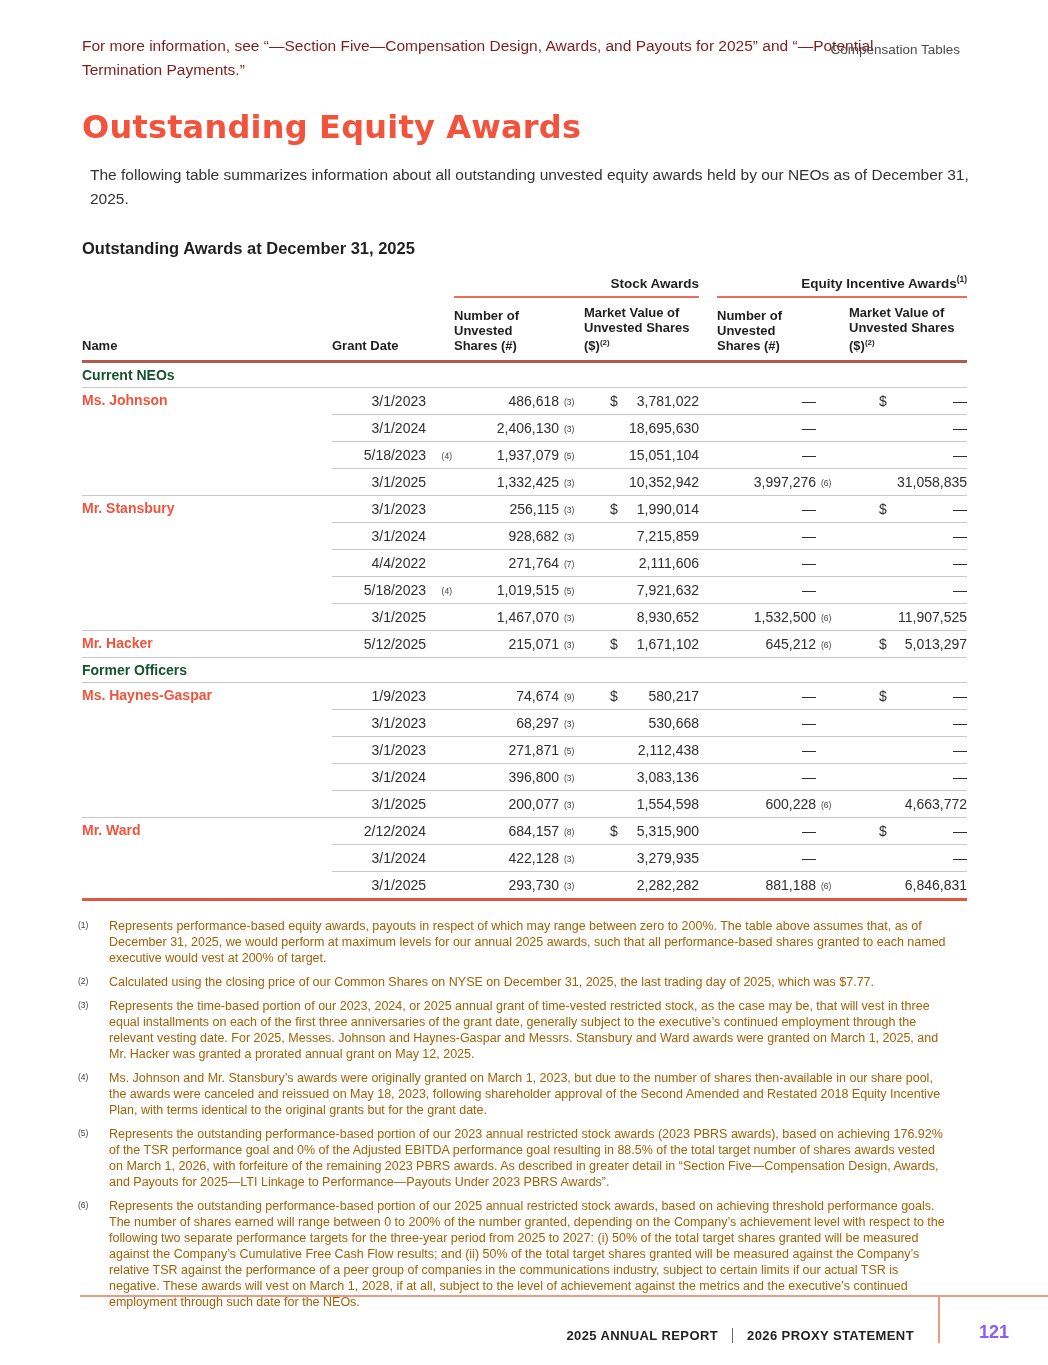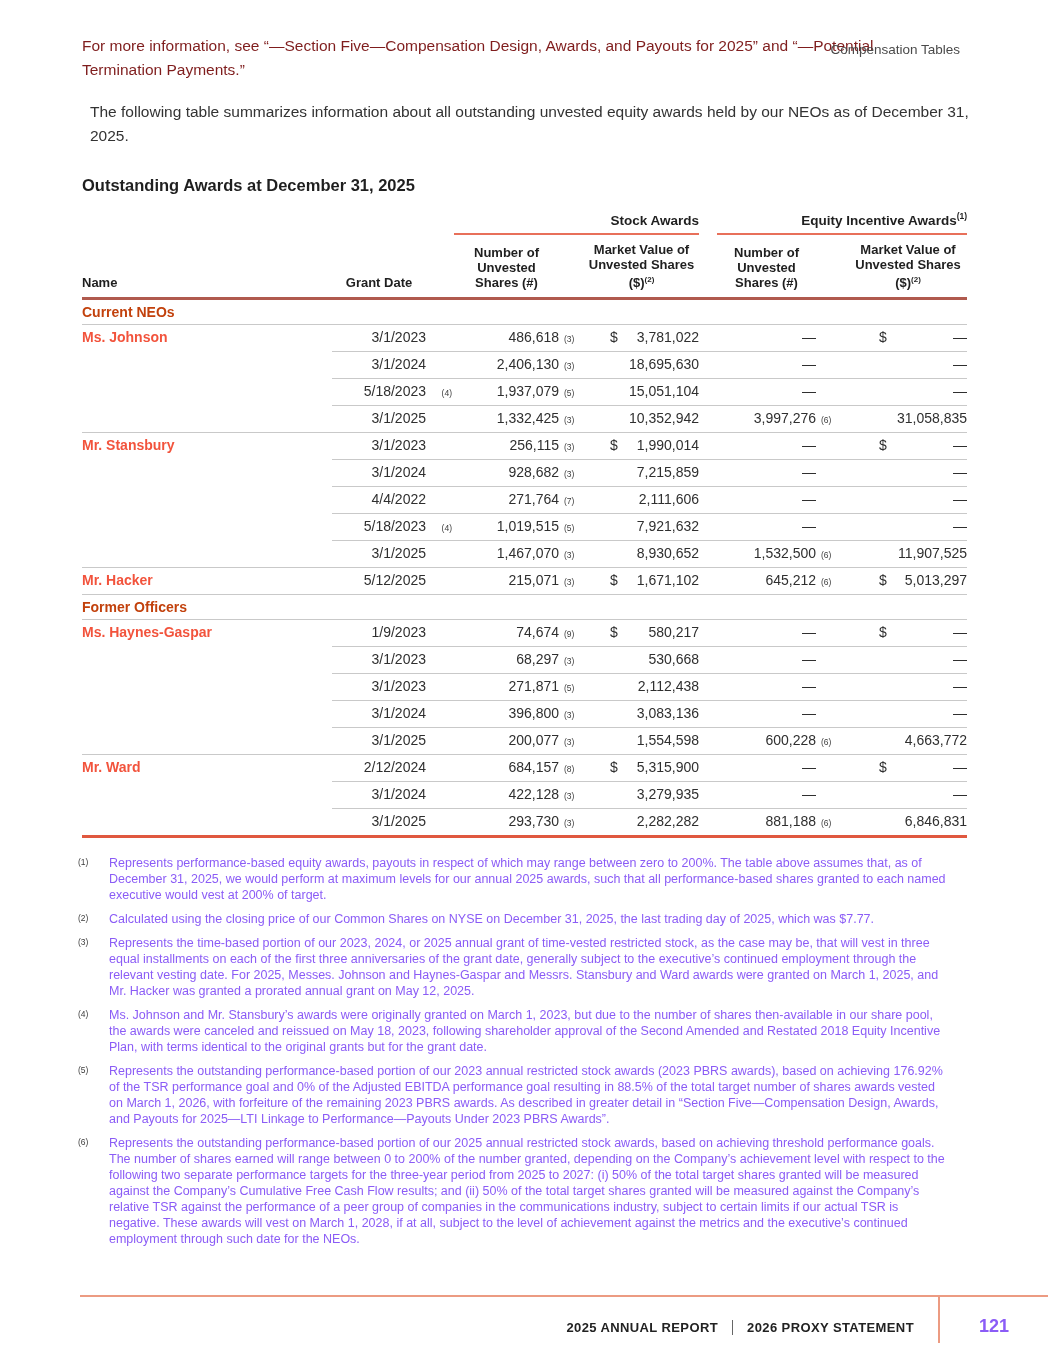--- a/index.html
+++ b/index.html
@@ -29,62 +29,63 @@
   col.c-name{width:250px;} col.c-date{width:122px;}
   col.c-s1{width:105px;} col.c-p1{width:25px;} col.c-m1{width:115px;}
   col.c-gap{width:18px;}
   col.c-s2{width:99px;} col.c-p2{width:33px;} col.c-m2{width:118px;}
 
   thead td,thead th{padding:0;}
   .grp-row td.grp{ text-align:right;font-weight:700;font-size:13.5px;color:#1f1f1f;
     border-bottom:2px solid var(--rule);padding:2px 0 5px;}
   .grp-row sup{font-size:8.5px;}
   .col-row th{vertical-align:bottom;font-size:13px;line-height:15px;font-weight:700;color:#1f1f1f;
-    text-align:center;padding:7px 0 7px;border-bottom:3px solid var(--header-rule);
+    text-align:left;padding:7px 0 7px;border-bottom:3px solid var(--header-rule);
     box-shadow:0 1px 0 #7a7a7a;}
   .col-row th.name-h{text-align:left;}
   .col-row th.date-h{padding-right:28px;}
   .col-row sup{font-size:8px;}
 
   tbody td{padding:3px 0 4px;line-height:16px;vertical-align:middle;}
-  tr.section td{font-weight:700;font-size:14px;color:#c2410c;
+  tr.section td{font-weight:700;font-size:14px;color:#14532d;
     border-top:1px solid var(--gray);border-bottom:1px solid var(--gray);padding:4px 0 4px;}
   tr.section.first td{border-top:none;}
   td.name{color:var(--accent);font-weight:700;vertical-align:top;padding-top:4px;}
   td.date{text-align:right;padding-right:28px;position:relative;white-space:nowrap;}
   td.date sup.date-sup{position:absolute;right:2px;top:6px;font-size:8.5px;color:#3c3c3c;}
   td.num{text-align:right;white-space:nowrap;}
   td.supcol{font-size:8.5px;color:#3c3c3c;vertical-align:top;padding-top:6px;padding-left:5px;}
   td.money .min{display:flex;justify-content:space-between;align-items:baseline;}
   td.money.m1 .min{padding-left:26px;}
   td.money.m2 .min{padding-left:30px;}
   tr.sub td{border-top:1px solid var(--gray);}
   tr.person-start td{border-top:1px solid var(--gray);}
   tr.person-start.no-top td{border-top:none;}
 
   .footnotes{margin-top:17px;margin-left:-4px;}
   .footnote{display:grid;grid-template-columns:31px 1fr;margin-bottom:8px;width:868px;}
   .fn-marker{font-size:8.5px;color:#3c3c3c;padding-top:2px;}
-  .fn-text{font-size:12.5px;line-height:16px;color:#8b5cf6;}
+  .fn-text{font-size:12.5px;line-height:16px;color:#a16207;}
 
   .footer{position:absolute;left:0;top:1295px;width:1048px;}
   .footer-rule{margin-left:80px;height:2px;background:var(--footer-rule);}
-  .footer-row{display:flex;justify-content:flex-end;align-items:center;}
+  .footer-row{display:flex;justify-content:flex-end;align-items:flex-end;}
   .f-label{font-size:13px;font-weight:700;letter-spacing:0.4px;color:#222;margin-top:15px;white-space:nowrap;}
   .f-div{width:1px;height:15px;background:#666;margin:15px 14px 0;}
   .f-vrule{width:2px;height:46px;background:var(--footer-rule);margin-left:24px;}
   .f-page{width:108px;text-align:center;font-size:18px;font-weight:700;color:#8b5cf6;margin-top:12px;}
 </style>
 </head>
 <body>
 
 <div class="running-head">Compensation Tables</div>
 
 <div class="content">
   <p class="p1">For more information, see “—Section Five—Compensation Design, Awards, and Payouts for 2025” and “—Potential Termination Payments.”</p>
+  <h1 class="title">Outstanding Equity Awards</h1>
   <p class="p2">The following table summarizes information about all outstanding unvested equity awards held by our NEOs as of December 31, 2025.</p>
   <h2 class="table-title">Outstanding Awards at December 31, 2025</h2>
 
   <table class="awards">
     <colgroup>
       <col class="c-name">
         <col class="c-date">
       <col class="c-s1">
         <col class="c-p1">
         <col class="c-m1">

